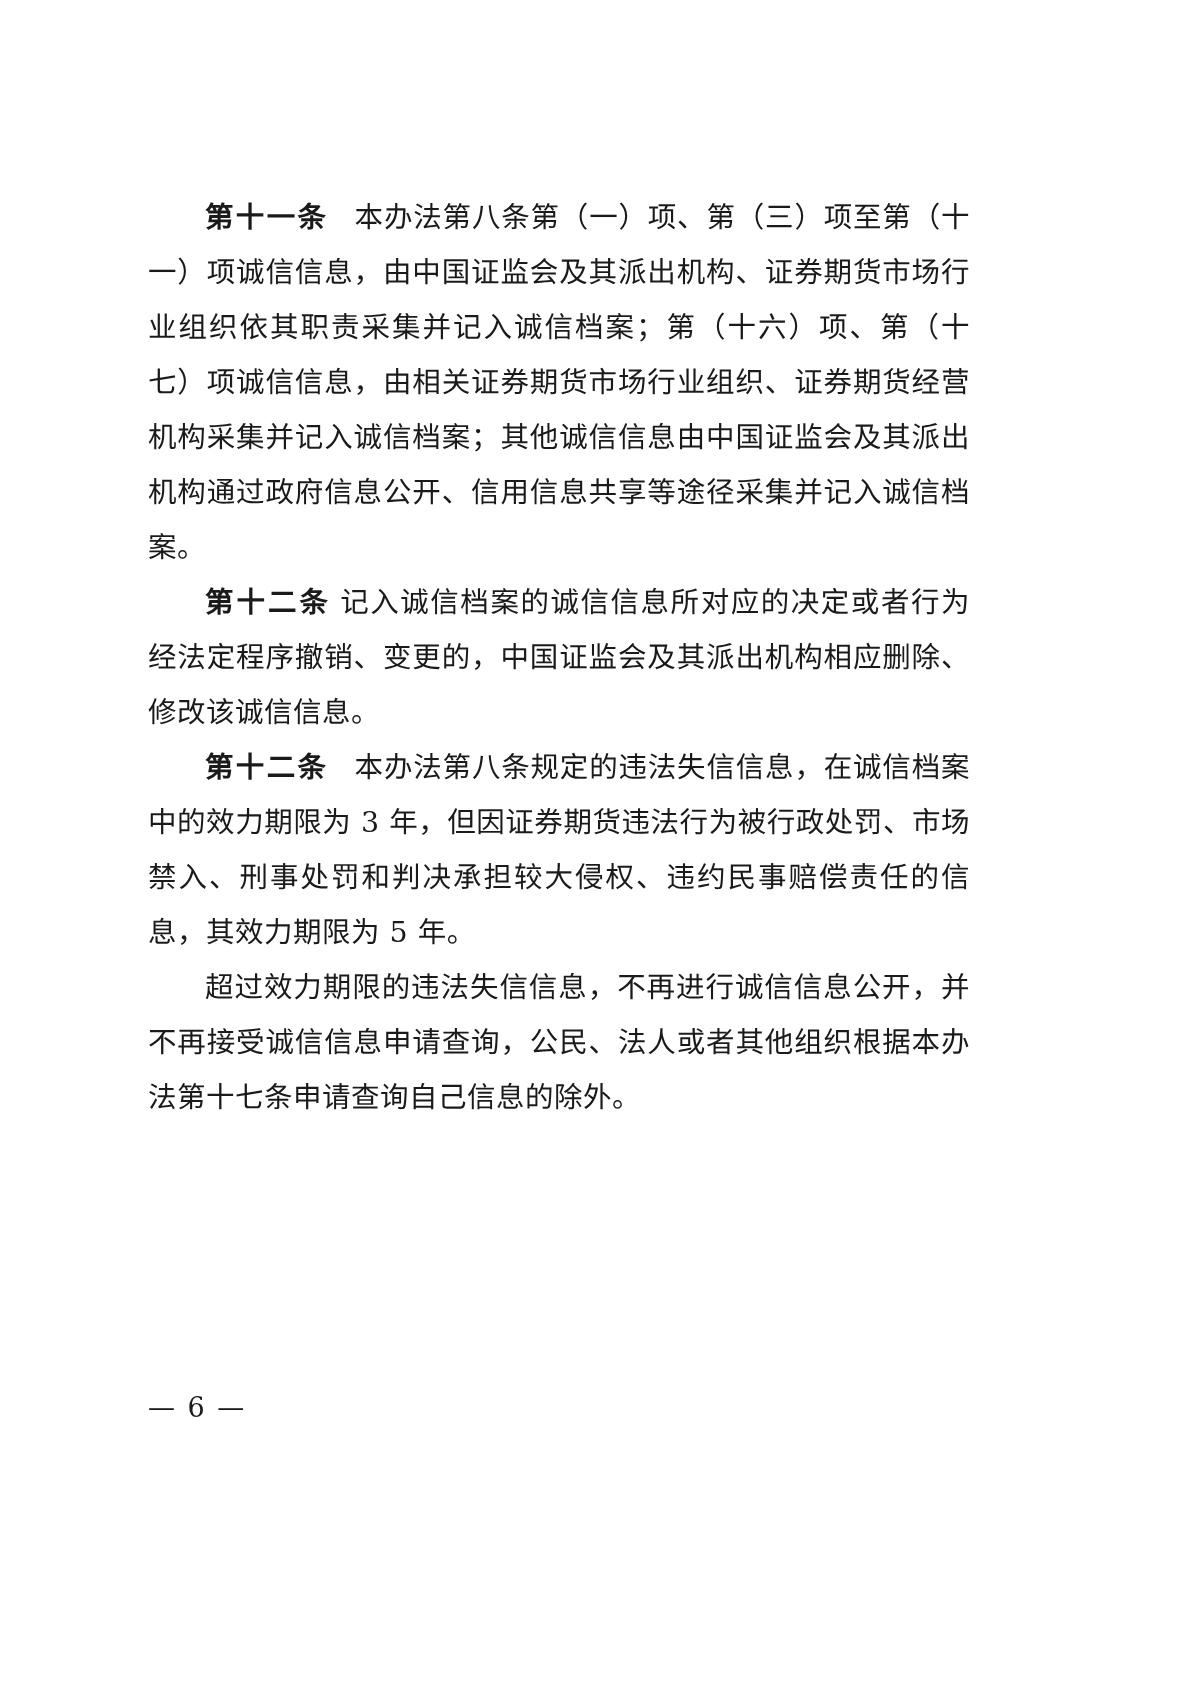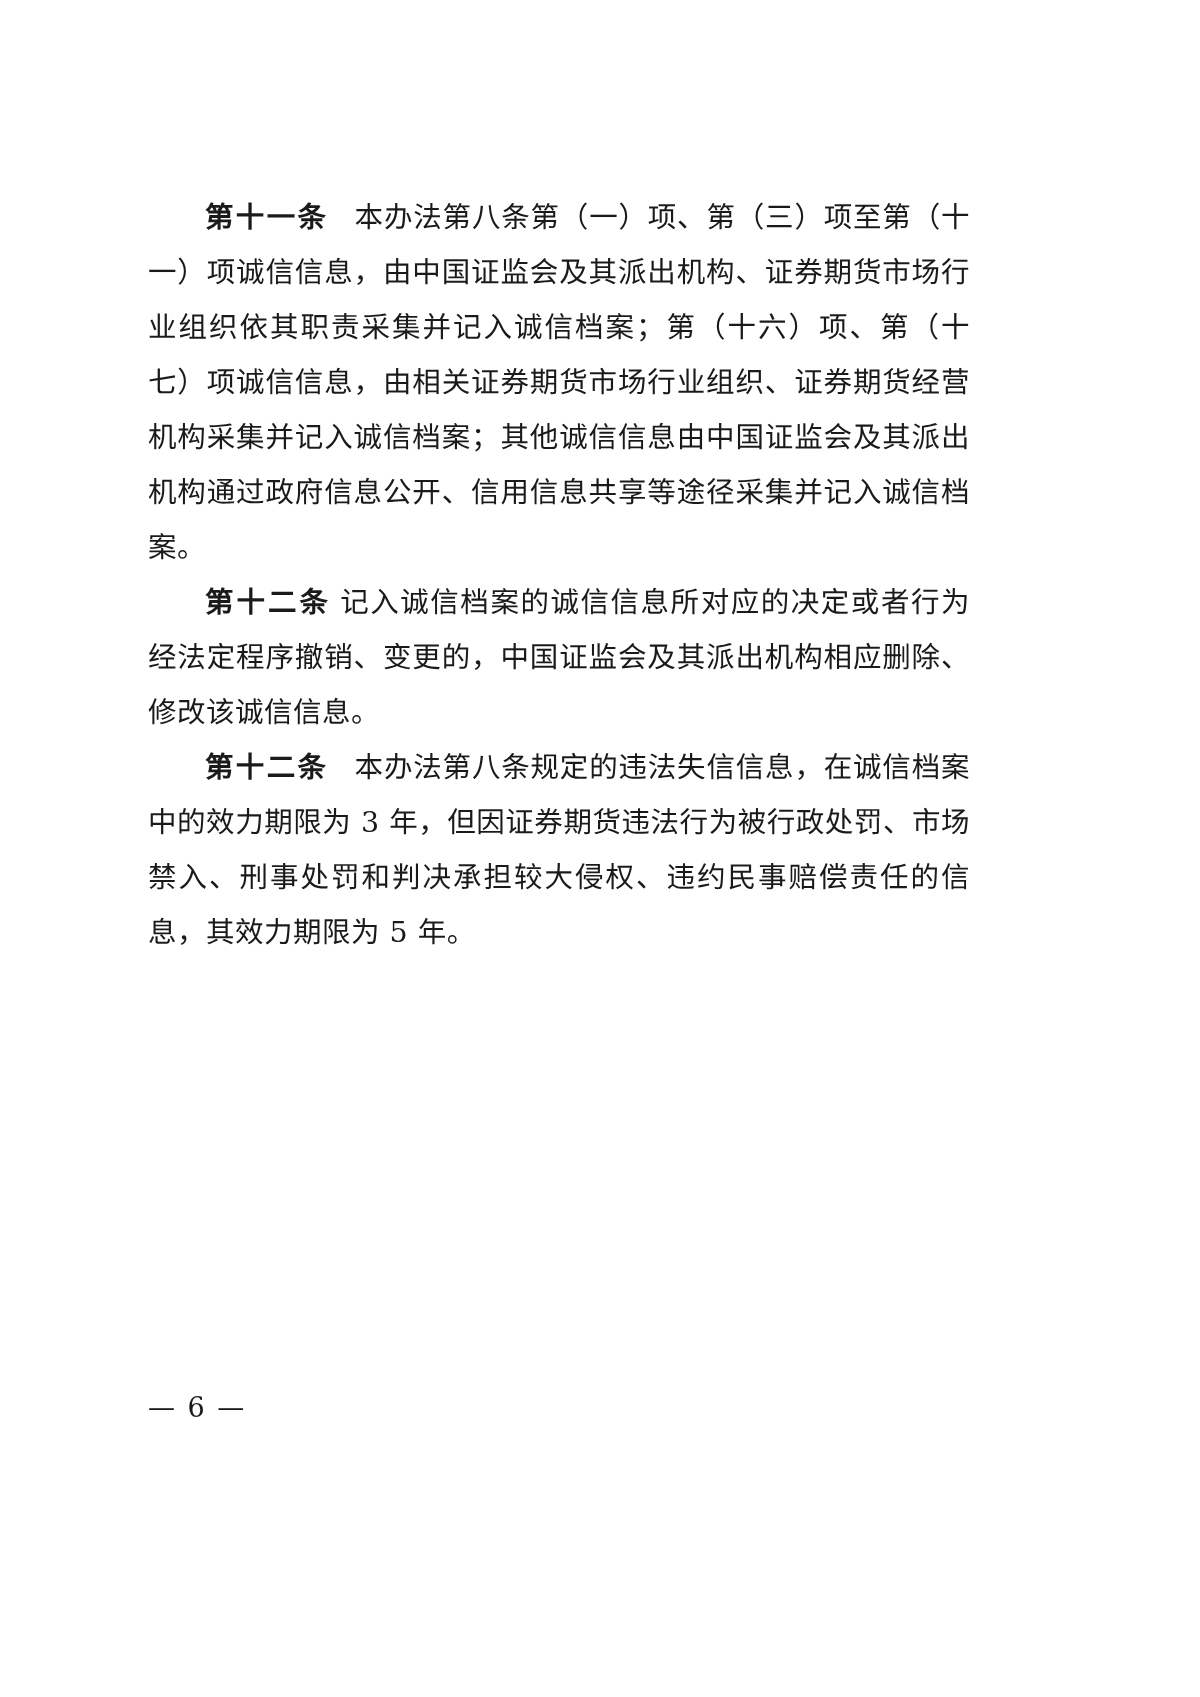--- a/index.html
+++ b/index.html
@@ -68,18 +68,21 @@
     <p class="para tight-lead">
       <span class="lead">第十二条</span><span class="lead-gap"></span><span>记入诚信档案的诚信信息所对应的决定或者行为经法定程序撤销、变更的，中国证监会及其派出机构相应删除、修改该诚信信息。</span>
     </p>
 
     <p class="para">
       <span class="lead">第十二条</span><span class="lead-gap"></span><span>本办法第八条规定的违法失信信息，在诚信档案中的效力期限为 3 年，但因证券期货违法行为被行政处罚、市场禁入、刑事处罚和判决承担较大侵权、违约民事赔偿责任的信息，其效力期限为 5 年。</span>
     </p>
 
 
 
+    <p class="para">
+      <span>超过效力期限的违法失信信息，不再进行诚信信息公开，并不再接受诚信信息申请查询，公民、法人或者其他组织根据本办法第十七条申请查询自己信息的除外。</span>
+    </p>
 
   </div>
 
   <div class="footer">— 6 —</div>
 
 </div>
 
 </body></html>

